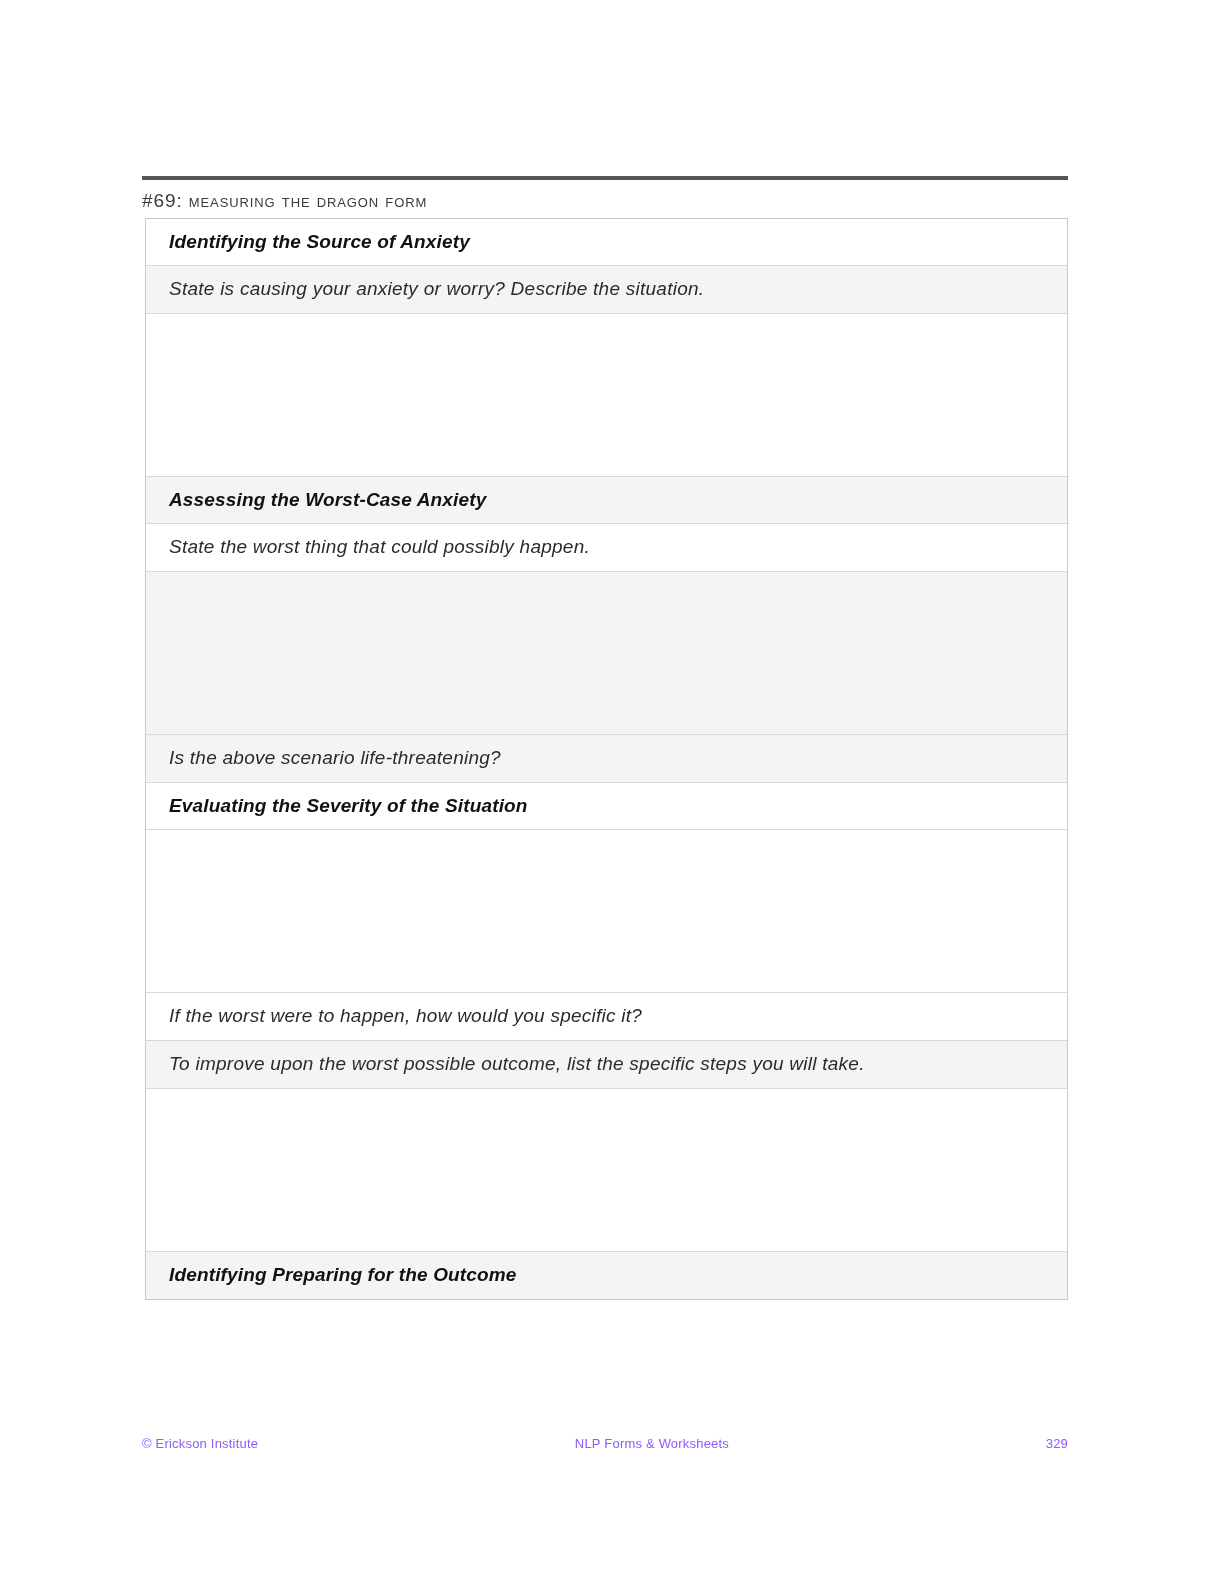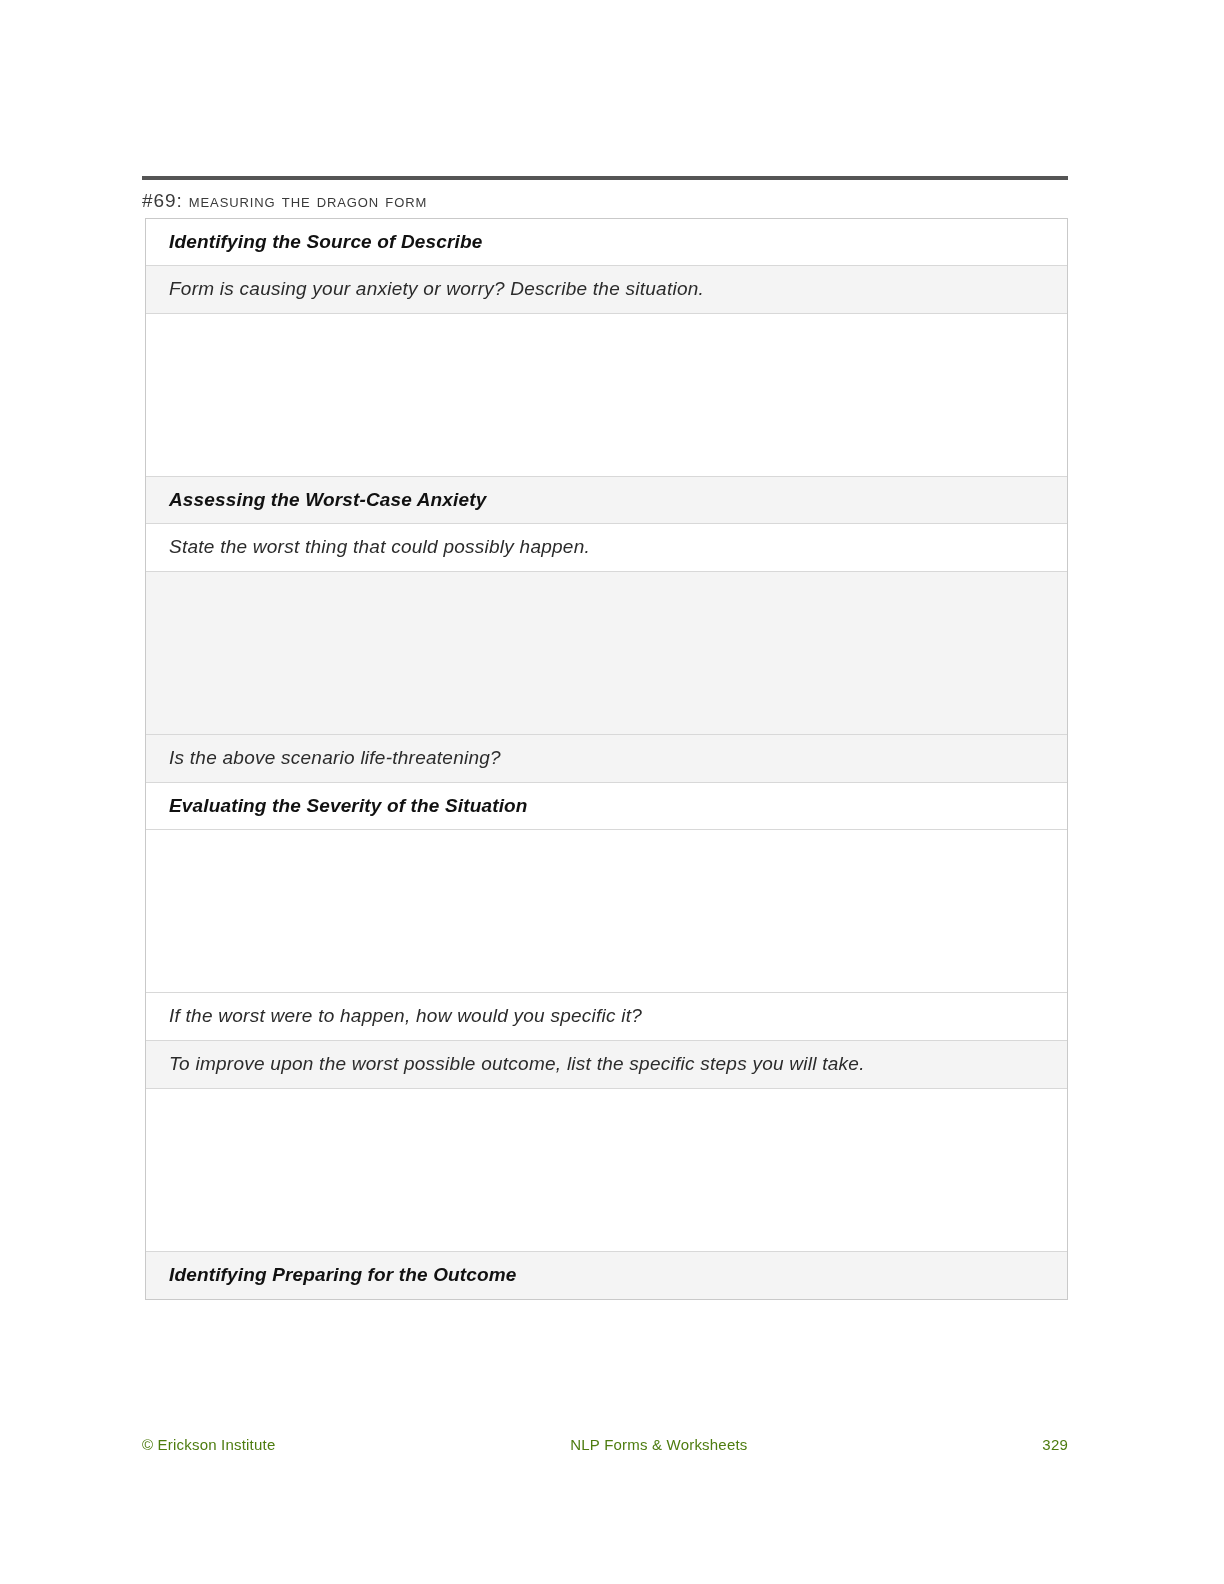--- a/index.html
+++ b/index.html
@@ -113,45 +113,45 @@
   
   .footer {
     position: absolute;
     left: 142px;
     top: 1436px;
     width: 926px;
     display: flex;
     align-items: baseline;
     justify-content: flex-start;
     font-family: "Liberation Sans", sans-serif;
-    font-size: 15px;
-    color: #4d7c0f;
+    font-size: 13px;
+    color: #8b5cf6;
     letter-spacing: 0.2px;
   }
   .footer-left { text-align: left; flex: 0 0 auto; }
   .footer-center { text-align: center; flex: 1 1 auto; }
   .footer-right { text-align: right; flex: 0 0 auto; }
 </style>
 </head>
 <body>
 
 <div class="page">
 
   <div class="header-block">
     <div class="top-rule"></div>
     <div class="doc-title"><span>#69:</span> <span class="sc">Measuring the Dragon Form</span></div>
   </div>
 
   <div class="form-table">
 
     <div class="row section plain">
-      <span class="section-title">Identifying the Source of Describe</span>
+      <span class="section-title">Identifying the Source of Anxiety</span>
     </div>
     <div class="row prompt shaded">
-      <span class="prompt-text">Form is causing your anxiety or worry? Describe the situation.</span>
+      <span class="prompt-text">State is causing your anxiety or worry? Describe the situation.</span>
     </div>
     <div class="row answer plain"></div>
 
     <div class="row section shaded">
       <span class="section-title">Assessing the Worst-Case Anxiety</span>
     </div>
     <div class="row prompt plain">
       <span class="prompt-text">State the worst thing that could possibly happen.</span>
     </div>
     <div class="row answer shaded"></div>

